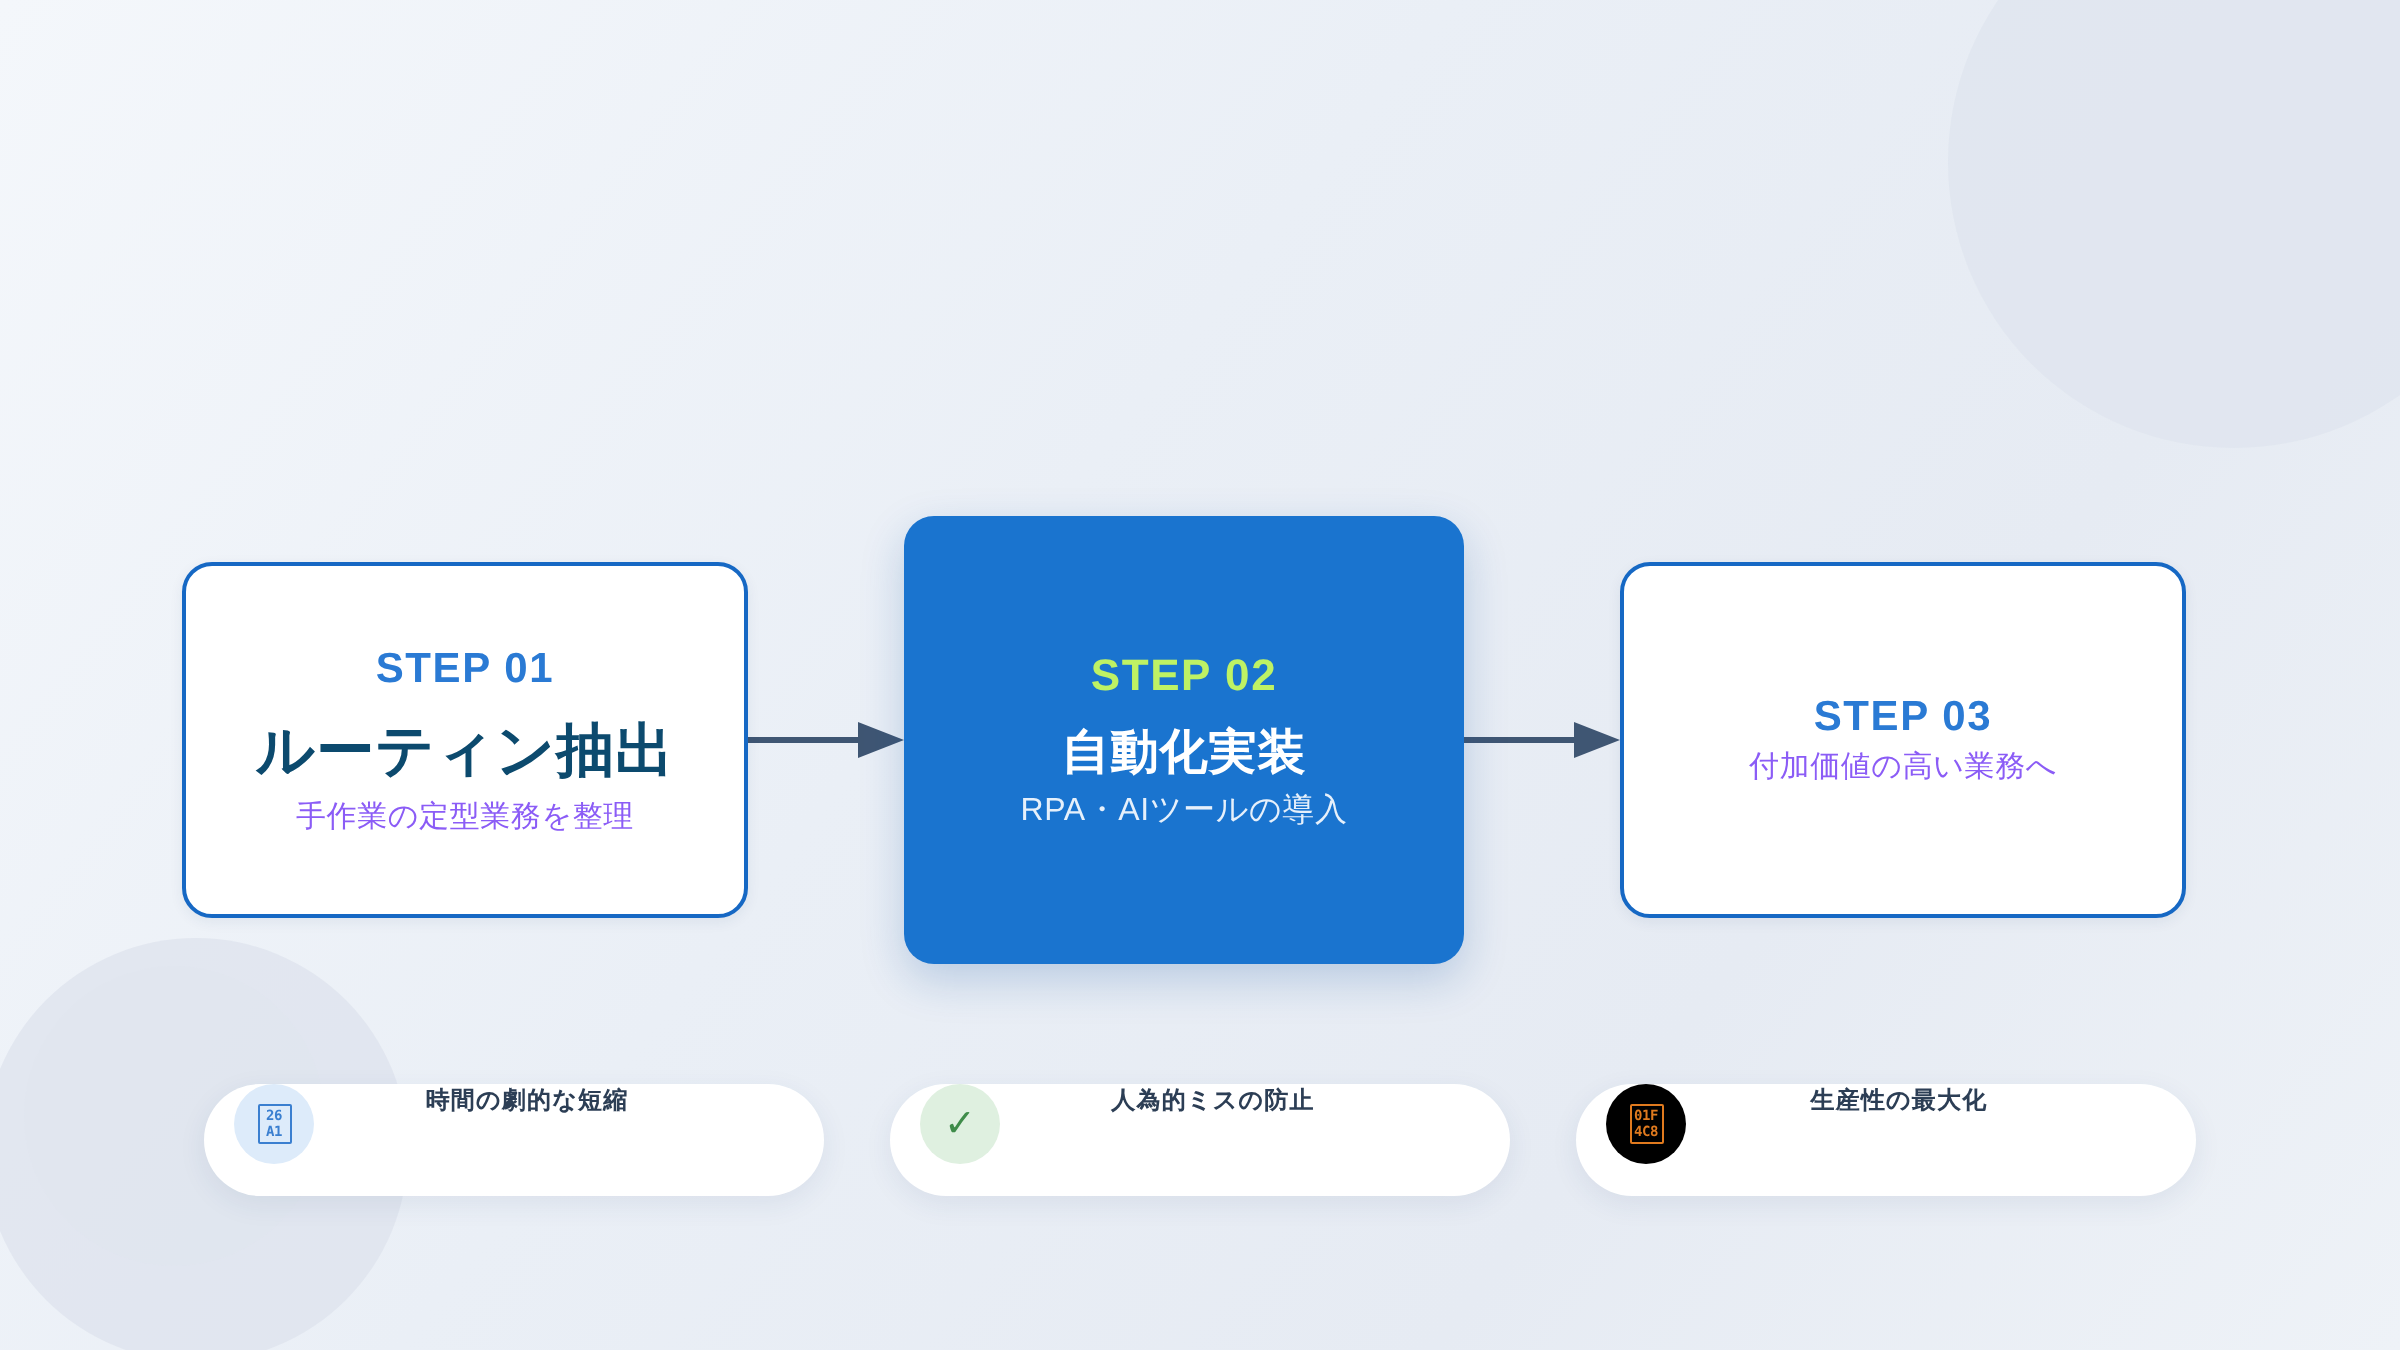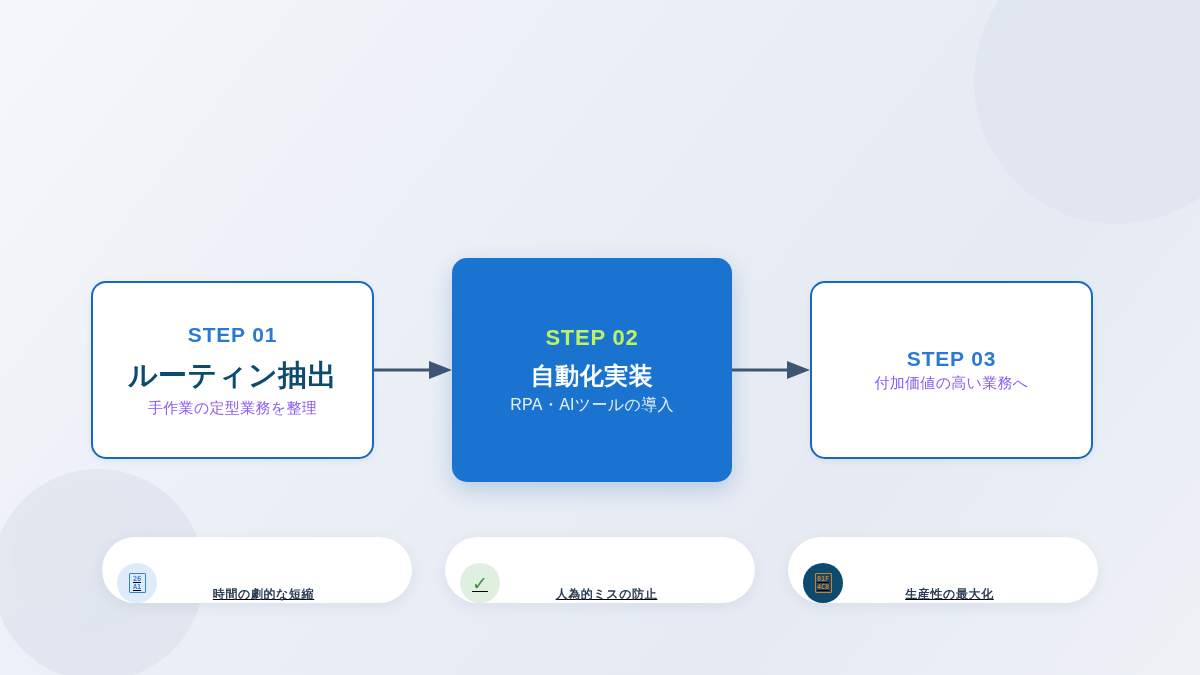--- a/index.html
+++ b/index.html
@@ -162,42 +162,41 @@
     top: 537px;
     height: 66px;
     display: flex;
     align-items: center;
     justify-content: center;
     gap: 33px;
   }
 
   .pill {
     width: 310px;
-    height: 66px;
+    height: 56px;
     background: #ffffff;
     border-radius: 33px;
     display: flex;
-    align-items: flex-end;
+    align-items: flex-start;
     padding-left: 15px;
     box-shadow: 0 4px 14px rgba(40, 70, 115, .08);
-    text-decoration: underline;
   }
 
   .pill-icon {
     flex: none;
     width: 40px;
     height: 40px;
     border-radius: 50%;
     display: flex;
     align-items: center;
     justify-content: center;
   }
   .pill-icon.blue   { background: #ddebfa; }
   .pill-icon.green  { background: #dff0e0; }
-  .pill-icon.orange { background: #0c4a6e; }
+  .pill-icon.orange { background: #000000; }
 
   
   .tofu {
     width: 17px;
     height: 20px;
     border: 1px solid currentColor;
     border-radius: 1px;
     display: flex;
     flex-direction: column;
     align-items: center;

